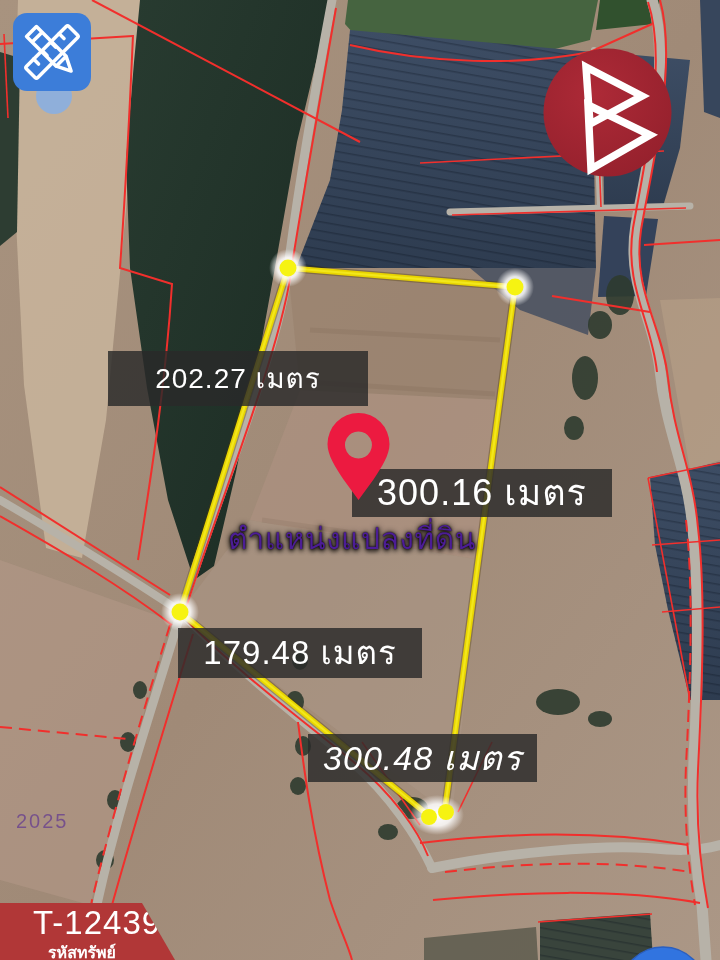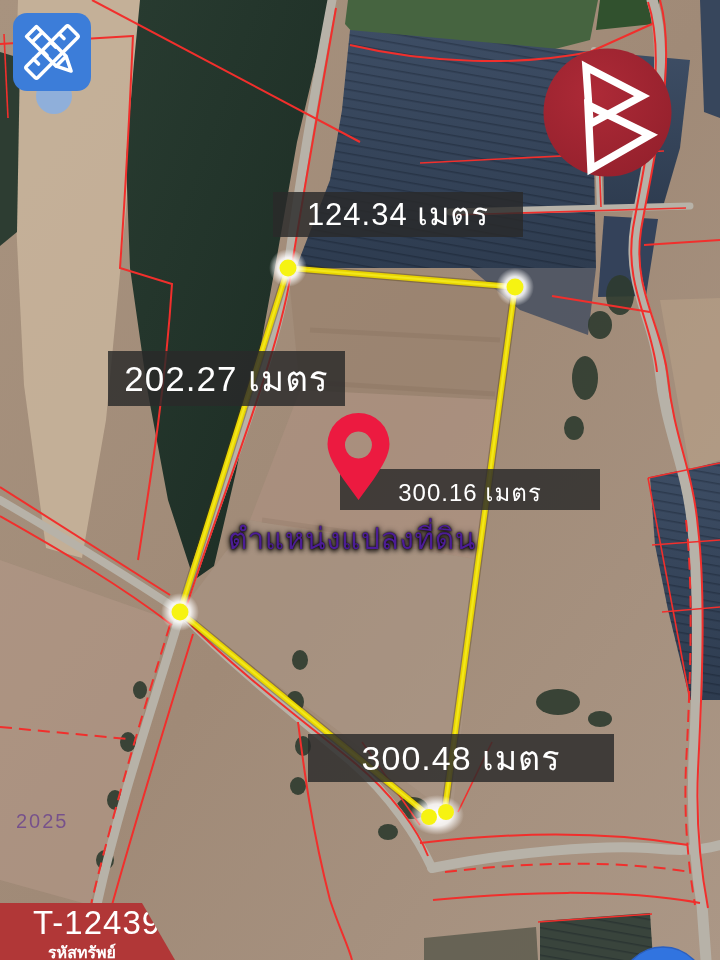--- a/index.html
+++ b/index.html
@@ -173,24 +173,24 @@
       <circle cx="180" cy="612" r="8.5" fill="var(--vertex-yellow,#f6f312)"></circle>
       <circle cx="429" cy="817" r="8" fill="var(--vertex-yellow,#f6f312)"></circle>
       <circle cx="446" cy="812" r="8" fill="var(--vertex-yellow,#f6f312)"></circle>
     </g>
 
     <circle cx="663" cy="990" r="43" fill="var(--marker-blue,#3174e0)" stroke="#2a5fc0" stroke-width="1.5"></circle>
   </svg>
 
   <div class="wm">2025</div>
 
-  <div class="mlabel" style="left:273px;top:192px;width:250px;height:45px;line-height:45px;font-size:31px;">124.34 เมตร</div>
-  <div class="mlabel" style="left:108px;top:351px;width:237px;height:55px;line-height:55px;font-size:35px;">202.27 เมตร</div>
-  <div class="mlabel" style="left:340px;top:469px;width:260px;height:41px;line-height:48px;font-size:24px;">300.16 เมตร</div>
-  <div class="mlabel" style="left:308px;top:734px;width:306px;height:48px;line-height:48px;font-size:34px;">300.48 เมตร</div>
+  <div class="mlabel" style="left:108px;top:351px;width:260px;height:55px;line-height:55px;font-size:28px;">202.27 เมตร</div>
+  <div class="mlabel" style="left:352px;top:469px;width:260px;height:48px;line-height:48px;font-size:36px;">300.16 เมตร</div>
+  <div class="mlabel" style="left:178px;top:628px;width:244px;height:50px;line-height:50px;font-size:33px;">179.48 เมตร</div>
+  <div class="mlabel" style="left:308px;top:734px;width:229px;height:48px;line-height:48px;font-size:34px;font-style:italic;">300.48 เมตร</div>
 
   <div class="pin-caption" style="left:228px;top:515px;">ตำแหน่งแปลงที่ดิน</div>
 
   <svg id="pinlayer" width="720" height="960" viewBox="0 0 720 960">
     <path fill-rule="evenodd" fill="var(--pin-red,#ec1a40)" d="M358.5,413 a31,31 0 0 0 -31,31 c0,11 7.5,22.5 16,35.5 l15,20.5 l15,-20.5 c8.5,-13 16,-24.5 16,-35.5 a31,31 0 0 0 -31,-31 z
              M358.5,431.5 a13.5,13.5 0 1 1 -0.1,0 z"></path>
   </svg>
 
   <div id="btn-halo"></div>
   <button id="measure-btn" title="">

